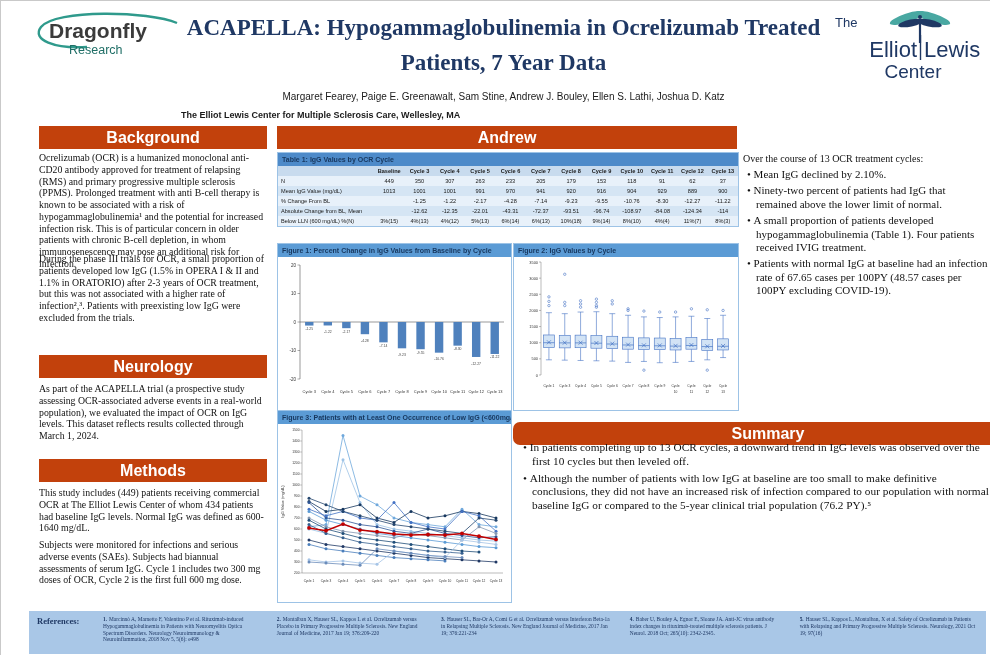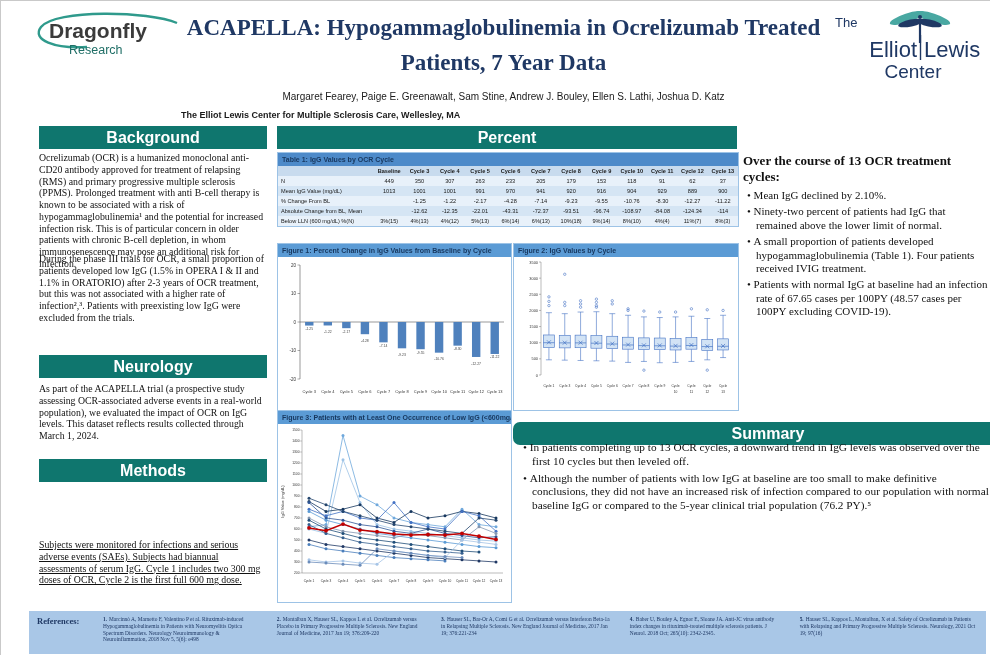--- a/index.html
+++ b/index.html
@@ -7,39 +7,39 @@
           font-family:"Liberation Serif",serif;overflow:hidden;}
   .abs{position:absolute;}
   
   .title{left:180px;top:10px;width:645px;text-align:center;font-weight:bold;font-size:23px;
          line-height:1.5;color:#1f3864;}
   .authors{left:180px;top:90px;width:645px;text-align:center;font-family:"Liberation Sans",sans-serif;
            font-size:10px;color:#1a1a1a;}
   .affil{left:180px;top:109px;width:645px;text-align:left;font-family:"Liberation Sans",sans-serif;
          font-size:9px;font-weight:bold;color:#1a1a1a;}
   
-  .secbar{background:#0f766e;color:#ffffff;font-family:"Liberation Sans",sans-serif;font-weight:bold;
+  .secbar{background:#c2410c;color:#ffffff;font-family:"Liberation Sans",sans-serif;font-weight:bold;
           font-size:16px;text-align:center;height:23px;line-height:23px;}
   
   .bodytxt{font-size:9.8px;line-height:1.2;color:#111;text-align:left;}
   
   .panel{border:1px solid #9dc3e6;background:#fff;}
   .ptitle{background:#5b9bd5;color:#17375e;font-family:"Liberation Sans",sans-serif;font-weight:bold;
           font-size:7px;line-height:13px;height:13px;padding:0 4px;white-space:nowrap;overflow:hidden;}
   .ttitle{background:#4d8ac9;}
   
   #igg-table{width:100%;border-collapse:collapse;font-family:"Liberation Sans",sans-serif;
              font-size:5.6px;color:#1a1a1a;table-layout:fixed;}
   #igg-table th,#igg-table td{padding:2px 1px;text-align:center;font-weight:normal;overflow:hidden;white-space:nowrap;}
   #igg-table thead th{background:#c8dbee;font-weight:bold;}
   #igg-table .lab{text-align:left;padding-left:3px;width:92px;}
   #igg-table tr.r0 td{background:#e8f1fa;}
   #igg-table tr.r1 td{background:#d5e5f4;}
   
-  .res-intro{font-weight:bold;font-size:13px;color:#111;}
+  .res-intro{font-weight:normal;font-size:10px;color:#111;}
   .blist{margin:4px 0 0 0;padding-left:13px;list-style:none;}
   .blist li{font-size:11px;line-height:1.22;color:#111;margin-bottom:3px;text-indent:-9px;}
   .blist li:before{content:"\2022\00a0";}
   .sum-list li{font-size:11.3px;}
   
   .refs{left:28px;top:610px;width:957px;height:43px;background:#a9c7e7;display:flex;
         padding:5px 8px 0 8px;box-sizing:border-box;gap:20px;}
   .reflabel{font-weight:bold;font-size:8.5px;color:#1f3864;width:46px;flex:none;}
   .refitem{font-size:5.4px;line-height:1.25;color:#1f3864;}
   .refnum{font-weight:bold;margin-right:2px;}
@@ -81,23 +81,24 @@
   </div>
 
   <div class="abs secbar" style="left:38px;top:125px;width:228px;">Background</div>
   <div class="abs bodytxt" style="left:38px;top:151px;width:228px;">Ocrelizumab (OCR) is a humanized monoclonal anti-CD20 antibody approved for treatment of relapsing (RMS) and primary progressive multiple sclerosis (PPMS). Prolonged treatment with anti B-cell therapy is known to be associated with a risk of hypogammaglobulinemia¹ and the potential for increased infection risk. This is of particular concern in older patients with chronic B-cell depletion, in whom immunosenescence may pose an additional risk for infection.</div>
   <div class="abs bodytxt" style="left:38px;top:252px;width:228px;">During the phase III trials for OCR, a small proportion of patients developed low IgG (1.5% in OPERA I &amp; II and 1.1% in ORATORIO) after 2-3 years of OCR treatment, but this was not associated with a higher rate of infection²,³. Patients with preexisting low IgG were excluded from the trials.</div>
 
   <div class="abs secbar" style="left:38px;top:354px;width:228px;">Neurology</div>
   <div class="abs bodytxt" style="left:38px;top:382px;width:228px;">As part of the ACAPELLA trial (a prospective study assessing OCR-associated adverse events in a real-world population), we evaluated the impact of OCR on IgG levels. This dataset reflects results collected through March 1, 2024.</div>
 
   <div class="abs secbar" style="left:38px;top:458px;width:228px;">Methods</div>
-  <div class="abs bodytxt" style="left:38px;top:538px;width:228px;text-decoration:underline;">Subjects were monitored for infections and serious adverse events (SAEs). Subjects had biannual assessments of serum IgG. Cycle 1 includes two 300 mg doses of OCR, Cycle 2 is the first full 600 mg dose.</div>
-
-  <div class="abs secbar" style="left:276px;top:125px;width:460px;">Percent</div>
+  <div class="abs bodytxt" style="left:38px;top:486px;width:228px;">This study includes (449) patients receiving commercial OCR at The Elliot Lewis Center of whom 434 patients had baseline IgG levels. Normal IgG was defined as 600-1640 mg/dL.</div>
+  <div class="abs bodytxt" style="left:38px;top:538px;width:228px;">Subjects were monitored for infections and serious adverse events (SAEs). Subjects had biannual assessments of serum IgG. Cycle 1 includes two 300 mg doses of OCR, Cycle 2 is the first full 600 mg dose.</div>
+
+  <div class="abs secbar" style="left:276px;top:125px;width:460px;">Andrew</div>
 
   <div class="abs panel" style="left:276px;top:151px;width:460px;">
     <div class="ptitle ttitle">Table 1: IgG Values by OCR Cycle</div>
     <table id="igg-table">
         <thead>
           <tr>
             <th class="lab"></th>
             <th>Baseline</th>
             <th>Cycle 3</th>
             <th>Cycle 4</th>

